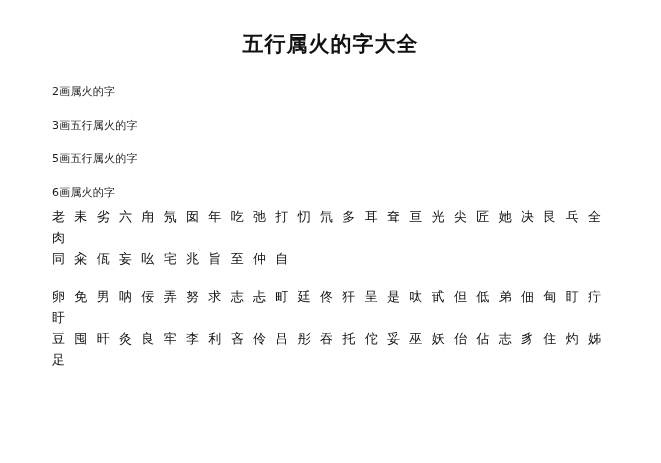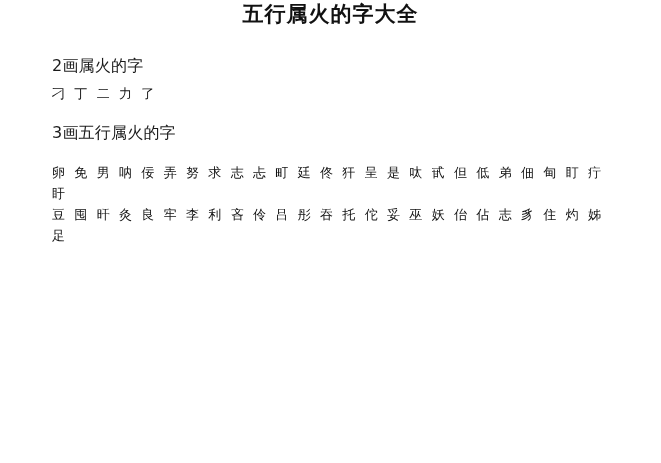--- a/index.html
+++ b/index.html
@@ -19,30 +19,31 @@
     height: 463px;
     position: relative;
     box-sizing: border-box;
   }
   .doc-title {
     text-align: center;
     font-size: 21px;
     font-weight: bold;
     letter-spacing: 1px;
     margin: 0;
+    padding-top: 30px;
     color: #111111;
   }
   .content {
     padding: 26px 52px 0 52px;
   }
   .section {
     margin-bottom: 17px;
   }
   .section-heading {
-    font-size: 16px;
+    font-size: 11px;
     line-height: 1.5;
     color: #1a1a1a;
     margin-bottom: 5px;
     letter-spacing: 0.2px;
   }
   .section-body {
     font-size: 13px;
     line-height: 1.62;
     color: #111111;
     letter-spacing: 2.6px;
@@ -52,31 +53,36 @@
 </style>
 </head>
 <body>
 
 <div class="page">
   <h1 class="doc-title">五行属火的字大全</h1>
   <div class="content">
 
     <div class="section">
       <div class="section-heading">2画属火的字</div>
-      <div class="section-body">刁 丁 二 力 了</div>
     </div>
 
     <div class="section">
       <div class="section-heading">3画五行属火的字</div>
     </div>
 
 
     <div class="section">
+      <div class="section-heading">5画五行属火的字</div>
     </div>
 
+    <div class="section">
+      <div class="section-heading">6画属火的字</div>
+      <div class="section-body">老 耒 劣 六 甪 氖 囡 年 吃 弛 打 忉 氘 多 耳 耷 亘 光 尖 匠 她 决 艮 乓 全 肉
+同 籴 佤 妄 吆 宅 兆 旨 至 仲 自</div>
+    </div>
 
     <div class="section">
       <div class="section-body">卵 免 男 呐 佞 弄 努 求 志 忐 町 廷 佟 犴 呈 是 呔 甙 但 低 弟 佃 甸 盯 疔 盱
 豆 囤 旰 灸 良 牢 李 利 吝 伶 吕 彤 吞 托 佗 妥 巫 妖 佁 佔 志 豸 住 灼 姊 足</div>
     </div>
 
   </div>
 </div>
 
 </body></html>

